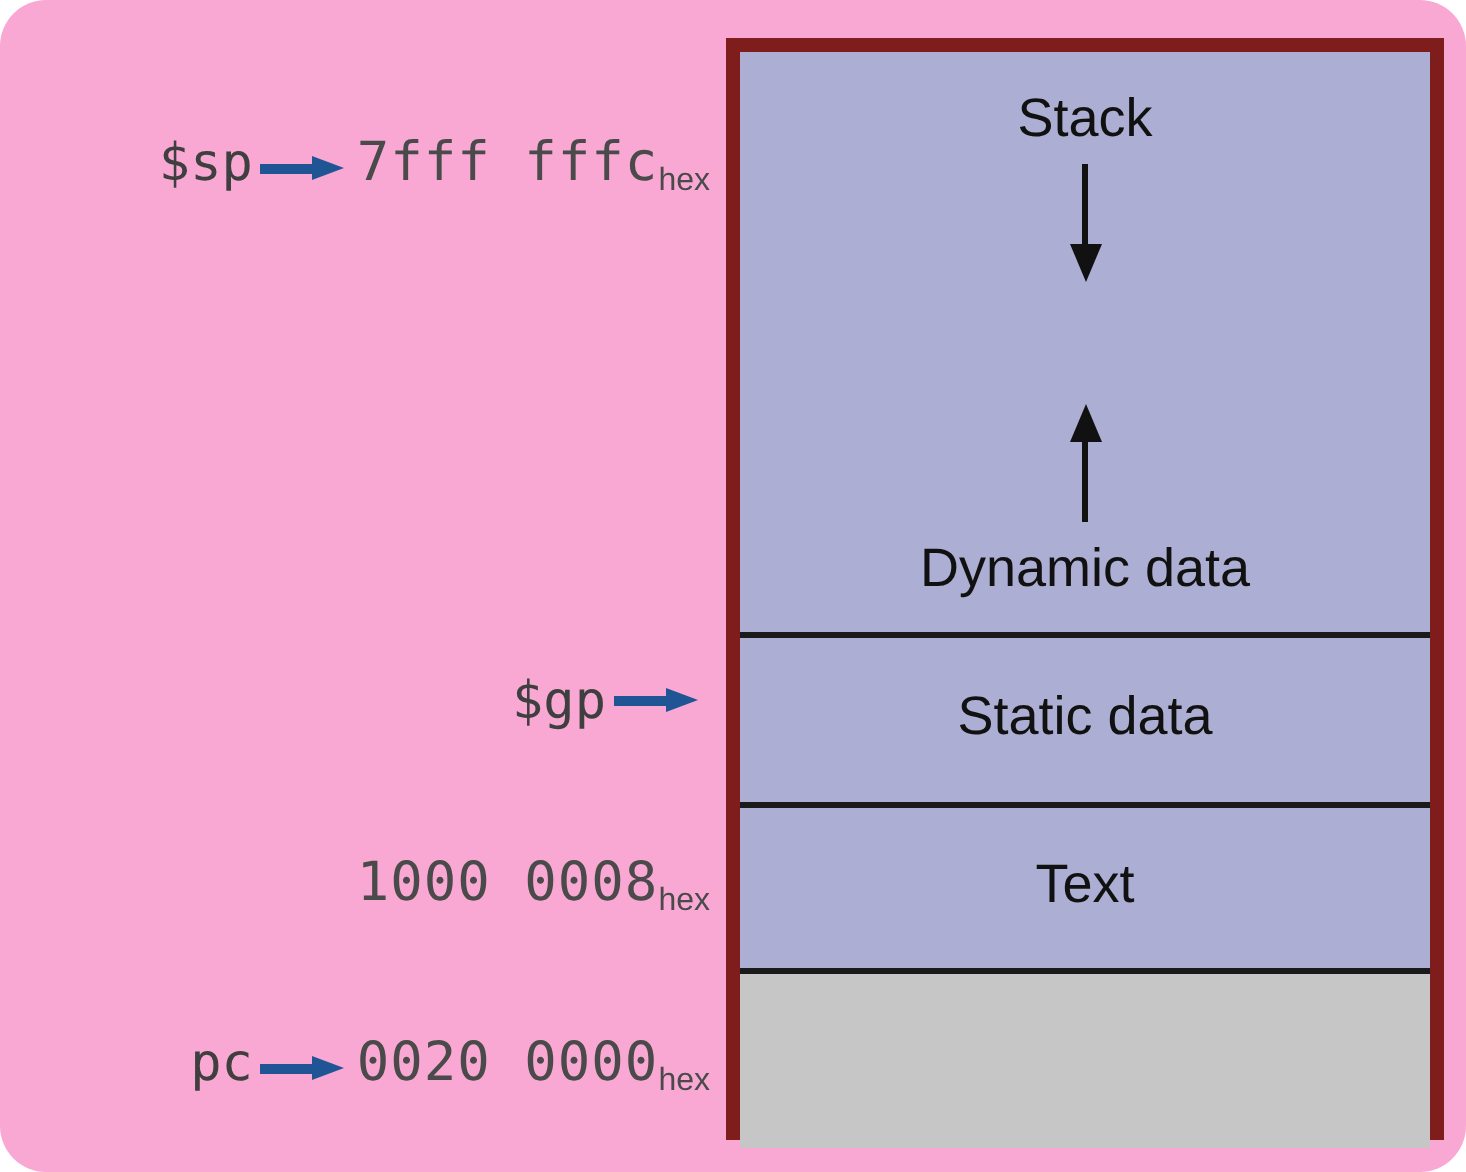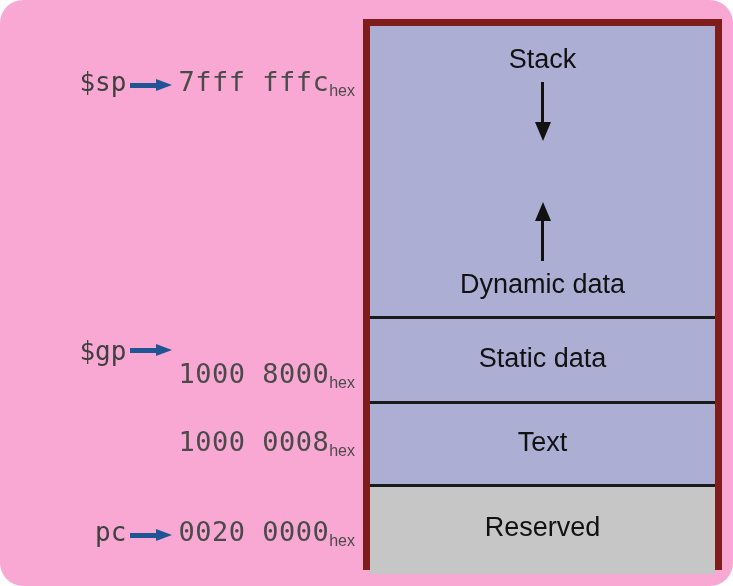--- a/index.html
+++ b/index.html
@@ -156,21 +156,20 @@
     </span>
     <span class="hex-value"><span>7fff  fffc</span><span class="sub">hex</span></span>
   </div>
 
   <div class="addr-row right-aligned" style="left:0px; top:334px; width:355px;align-items:center;">
     <span class="reg-name">$gp</span>
     <span class="blue-arrow">
       <span class="shaft"></span>
         <span class="head"></span>
     </span>
-    <span class="hex-value"><span>1000  8000</span><span class="sub">hex</span></span>
   </div>
 
   <div class="addr-row right-aligned" style="left:0px; top:378px; width:355px;">
     <span class="hex-value"><span>1000  0008</span><span class="sub">hex</span></span>
   </div>
 
   <div class="addr-row right-aligned" style="left:0px; top:468px; width:355px;">
     <span class="reg-name">pc</span>
     <span class="blue-arrow">
       <span class="shaft"></span>
@@ -202,16 +201,15 @@
       <span class="v-head-up" style="top:0px;"></span>
       <span class="v-shaft" style="top:17px; height:42px;"></span>
     </div>
 
     <div class="seg-label" style="top:245px;">Dynamic data</div>
 
     <div class="seg-label" style="top:403px;">Text</div>
 
     <div class="seg-label" style="top:319px;">Static data</div>
 
-    <div class="seg-label" style="top:488px;">Reserved</div>
 
   </div>
 </div>
 
 </body></html>

